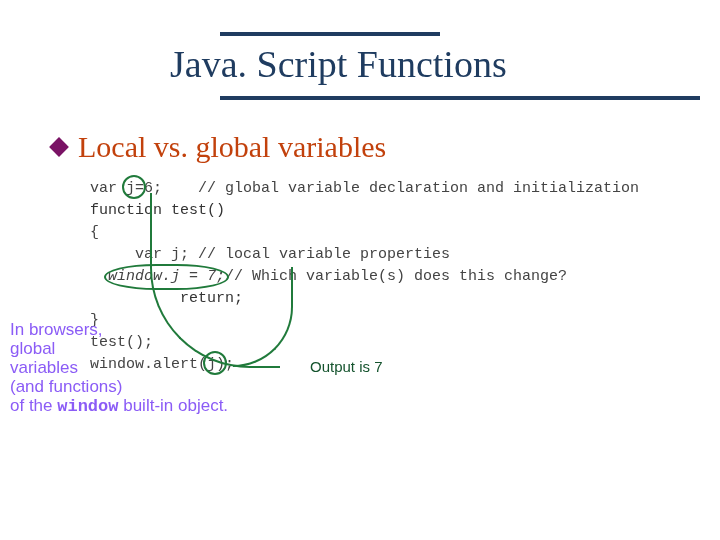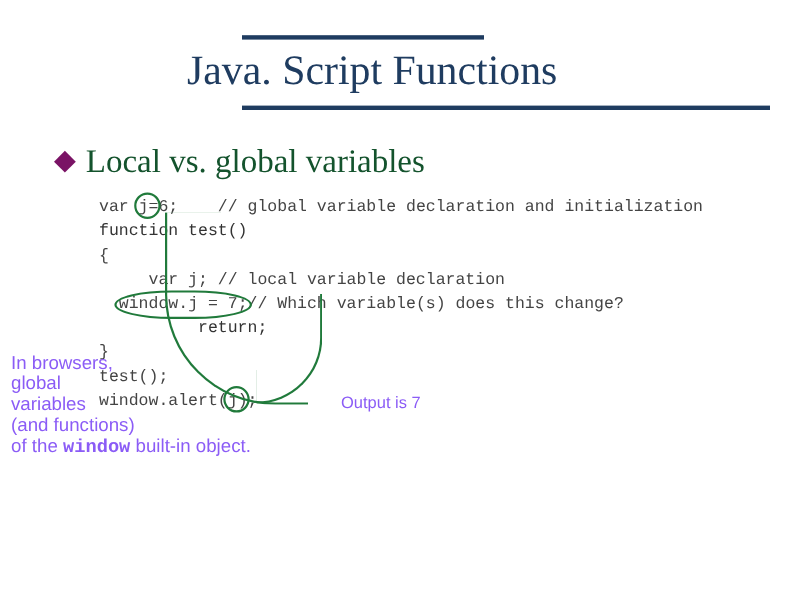--- a/index.html
+++ b/index.html
@@ -14,39 +14,39 @@
     position: absolute; left: 170px; top: 42px;
     font-size: 38px; color: #1f3c60; font-weight: 400;
   }
   .title-bar-bottom {
     position: absolute; left: 220px; top: 96px; width: 480px; height: 4px;
     background: #1f3c60;
   }
 
   .heading {
     position: absolute; left: 52px; top: 130px;
-    font-size: 30px; color: #14532d; display: flex; align-items: center;
+    font-size: 30px; color: #c2410c; display: flex; align-items: center;
   }
   .bullet {
     display: inline-block; width: 14px; height: 14px; background: #7a1365;
     transform: rotate(45deg); margin-right: 12px; flex: none;
   }
 
   .code {
     position: absolute; left: 90px; top: 178px;
     font-family: 'Courier New', monospace; font-size: 15px; line-height: 22px;
     color: #444; white-space: pre;
   }
   .code .kw { font-weight: normal; color: #333; }
   .code .j-top { display: inline-block; position: relative; }
   .code .j-top::after {
     content: ""; position: absolute; left: -4px; top: -3px; width: 20px; height: 20px;
     border: 2px solid #207a3b; border-radius: 50%;
   }
-  .code .win-box { position: relative; display: inline-block; }
+  .code .win-box { position: relative; display: inline-block; font-style: italic; }
   .code .win-box::after {
     content: ""; position: absolute; left: -4px; top: -2px; right: -4px; bottom: -2px;
     border: 2px solid #207a3b; border-radius: 50% / 60%;
   }
   .code .j-bot { display: inline-block; position: relative; }
   .code .j-bot::after {
     content: ""; position: absolute; left: -4px; top: -3px; width: 20px; height: 20px;
     border: 2px solid #207a3b; border-radius: 50%;
   }
 
@@ -66,40 +66,40 @@
   }
 
   .note-left {
     position: absolute; left: 10px; top: 320px; width: 250px;
     font-family: Arial, Helvetica, sans-serif; font-size: 17px; line-height: 19px; color: #8b5cf6;
   }
   .note-left .mono { font-family: 'Courier New', monospace; font-weight: bold; }
 
   .note-output {
     position: absolute; left: 310px; top: 358px;
-    font-family: Arial, Helvetica, sans-serif; font-size: 15px; color: #8b5cf6;
+    font-family: Arial, Helvetica, sans-serif; font-size: 15px; color: #14532d;
   }
 </style>
 </head>
 <body>
 
 <div class="slide">
   <div class="title-bar-top"></div>
   <div class="title">Java. Script Functions</div>
   <div class="title-bar-bottom"></div>
 
   <div class="heading">
     <span class="bullet"></span>
     <span>Local vs. global variables</span>
   </div>
 
   <div class="code"><span>var </span><span class="j-top">j</span><span>=6;    // global variable declaration and initialization</span>
 <span class="kw">function test()</span>
 <span>{</span>
-<span>     var j; // local variable declaration</span>
+<span>     var j; // local variable properties</span>
 <span>  </span><span class="win-box">window.j = 7;</span><span>// Which variable(s) does this change?</span>
 <span class="kw">          return;</span>
 <span>}</span>
 <span>test();</span>
 <span>window.alert(</span><span class="j-bot">j</span><span>);</span></div>
 
   <div class="arc1"></div>
   <div class="arc2"></div>
 
   <div class="note-left">

